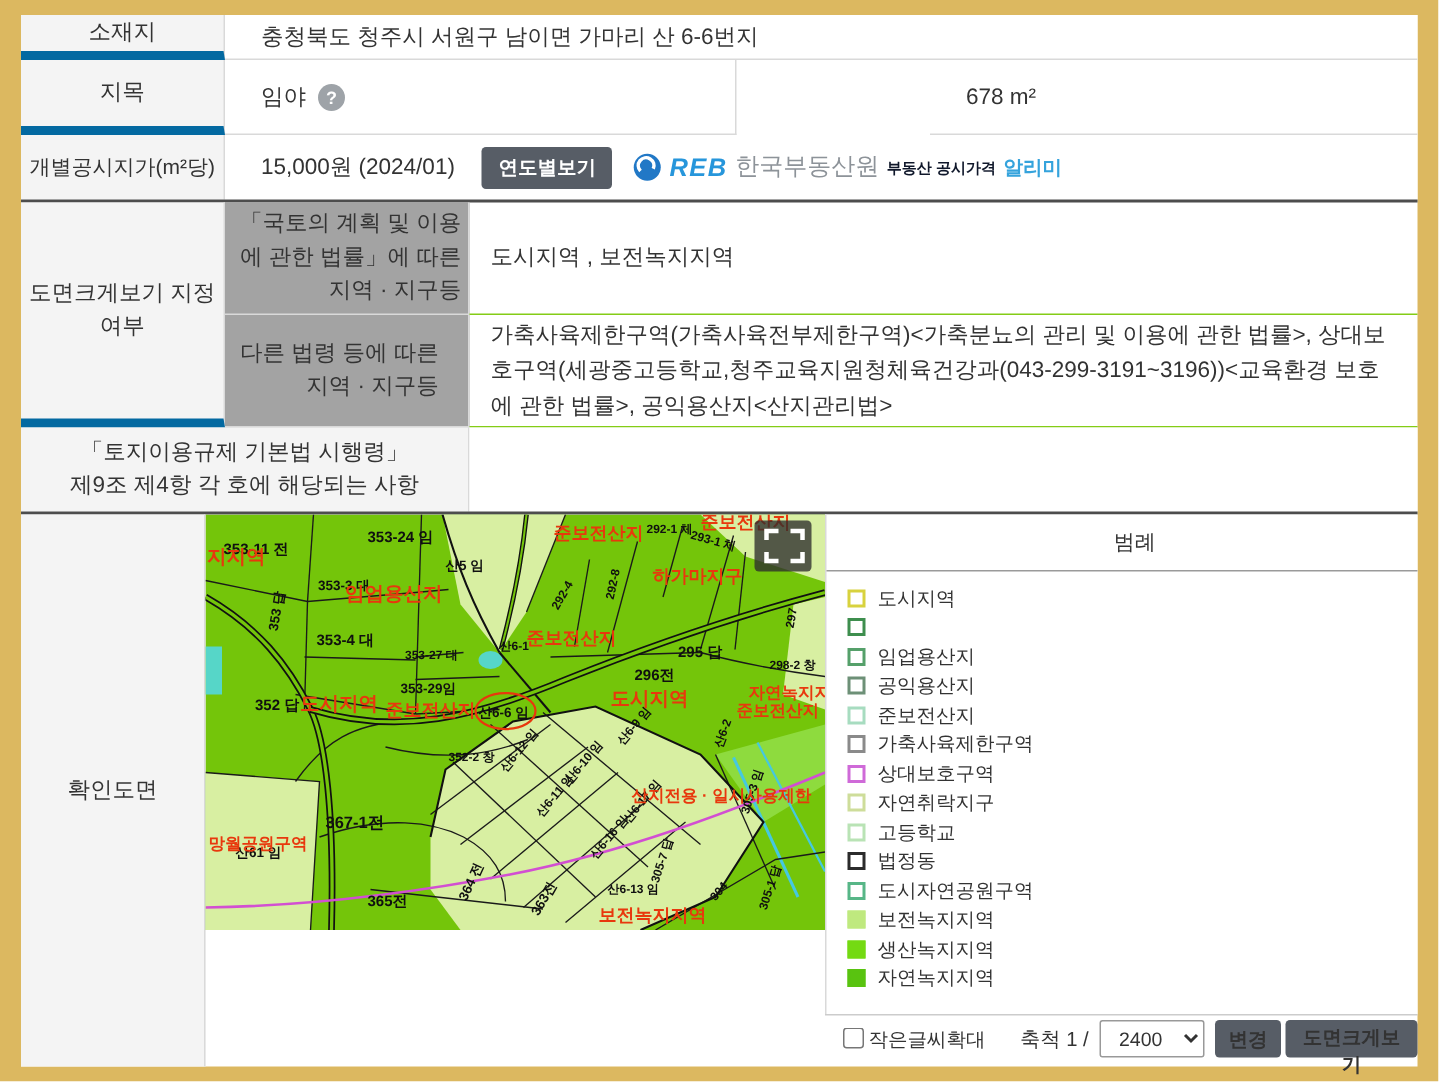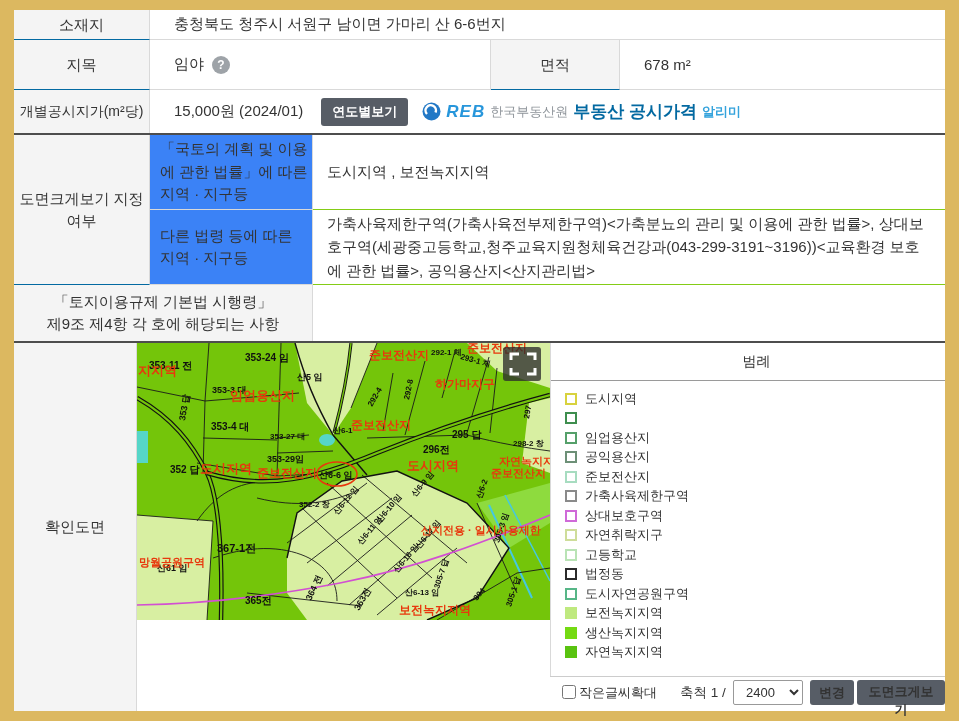--- a/index.html
+++ b/index.html
@@ -1,31 +1,31 @@
 <!DOCTYPE html>
 <html><head>
 <meta charset="utf-8">
 <style>
   html,body{margin:0;padding:0;background:#fff;}
   *{box-sizing:border-box;font-family:"Liberation Sans","DejaVu Sans",sans-serif;}
   .frame{position:relative;width:959px;height:721px;background:#dcb860;overflow:hidden;}
   .sheet{position:absolute;left:14px;top:10px;width:931px;height:701px;background:#ffffff;}
   .cell{position:absolute;display:flex;align-items:center;color:#333;font-size:15px;}
-  .hc{background:#f4f4f4;justify-content:center;text-align:center;border-right:1px solid #d9d9d9;border-bottom:1px solid #0369a1;white-space:pre-line;line-height:1.45;}
+  .hc{background:#f4f4f4;justify-content:center;text-align:center;border-right:1px solid #d9d9d9;border-bottom:6px solid #0369a1;white-space:pre-line;line-height:1.45;}
   .vc{background:#fff;border-bottom:1px solid #d9d9d9;padding-left:24px;}
   .nob{border-bottom:none;}
   .divider{position:absolute;left:0;width:931px;height:2px;background:#4d4d4d;}
-  .subh{background:#3b82f6;border-right:1px solid #d9d9d9;border-bottom:1px solid #d9d9d9;padding-left:10px;justify-content:flex-start;text-align:left;white-space:pre-line;line-height:1.5;}
+  .subh{background:#a3a3a3;border-right:1px solid #d9d9d9;border-bottom:1px solid #d9d9d9;padding-left:10px;justify-content:flex-start;text-align:right;white-space:pre-line;line-height:1.5;}
   .subv{padding-left:14px;padding-right:12px;border-bottom:1px solid #84cc16;line-height:1.55;align-items:center;}
   .help{display:inline-flex;width:18px;height:18px;border-radius:50%;background:#9ea3a8;color:#fff;font-size:12px;font-weight:bold;align-items:center;justify-content:center;margin-left:8px;cursor:pointer;}
   .dark-btn{background:#575d66;color:#fff;border:none;border-radius:3px;font-size:13px;font-weight:bold;padding:5px 11px;cursor:pointer;}
   .logo{display:flex;align-items:center;gap:5px;margin-left:14px;cursor:pointer;}
   .logo .brand{color:#2796db;font-weight:bold;font-size:17px;letter-spacing:1px;font-style:italic;}
-  .logo .org{color:#8d9399;font-size:13px;}
-  .logo .svc{color:#0369a1;font-size:17px;font-weight:bold;}
+  .logo .org{color:#8d9399;font-size:16px;}
+  .logo .svc{color:#0f172a;font-size:10px;font-weight:bold;}
   .logo .svc2{color:#35a3dc;font-size:13px;font-weight:bold;}
   .legend-panel{position:absolute;left:536px;top:333px;width:395px;height:333px;border-left:1px solid #d9d9d9;background:#fff;}
   .legend-title{height:38px;display:flex;align-items:center;justify-content:center;font-size:14px;color:#333;border-bottom:1px solid #9a9a9a;padding-left:17px;}
   .legend-items{padding:8px 0 0 14px;}
   .legend-row{display:flex;align-items:center;height:19.5px;font-size:13px;color:#333;}
   .swatch{width:12px;height:12px;margin-right:8px;flex:0 0 12px;}
   .controls-line{position:absolute;left:536px;top:666px;width:395px;height:1px;background:#ccc;}
   .ctrl{position:absolute;font-size:13px;color:#333;}
   select.scale{width:70px;height:25px;font-size:13px;border:1px solid #999;border-radius:2px;background:#fff;padding-left:8px;}
   .map-wrap{position:absolute;left:123px;top:333px;width:413px;height:277px;}
@@ -38,21 +38,20 @@
   <div class="sheet">
 
     <div class="cell hc" style="left:0;top:0;width:136px;height:30px;">소재지</div>
     <div class="cell vc" style="left:136px;top:0;width:795px;height:30px;">충청북도 청주시 서원구 남이면 가마리 산 6-6번지</div>
 
     <div class="cell hc" style="left:0;top:30px;width:136px;height:50px;">지목</div>
     <div class="cell vc" style="left:136px;top:30px;width:341px;height:50px;border-right:1px solid #d9d9d9;">
       <span>임야</span>
       <span class="help">?</span>
     </div>
-    <div class="cell hc" style="left:477px;top:30px;width:129px;height:50px;">면적</div>
     <div class="cell vc" style="left:606px;top:30px;width:325px;height:50px;">678 m²</div>
 
     <div class="cell hc nob" style="left:0;top:80px;width:136px;height:43px;font-size:14px;">개별공시지가(m²당)</div>
     <div class="cell vc nob" style="left:136px;top:80px;width:795px;height:43px;">
       <span>15,000원 (2024/01)</span>
       <button class="dark-btn" style="margin-left:18px;">연도별보기</button>
       <span class="logo">
         <svg width="19" height="19" viewBox="0 0 19 19">
           <circle cx="9.5" cy="9.5" r="9" fill="#2178c6"></circle>
           <path d="M5,12 A5.2,5.2 0 1 1 13.5,10.5" stroke="#fff" stroke-width="2.4" fill="none"></path>

